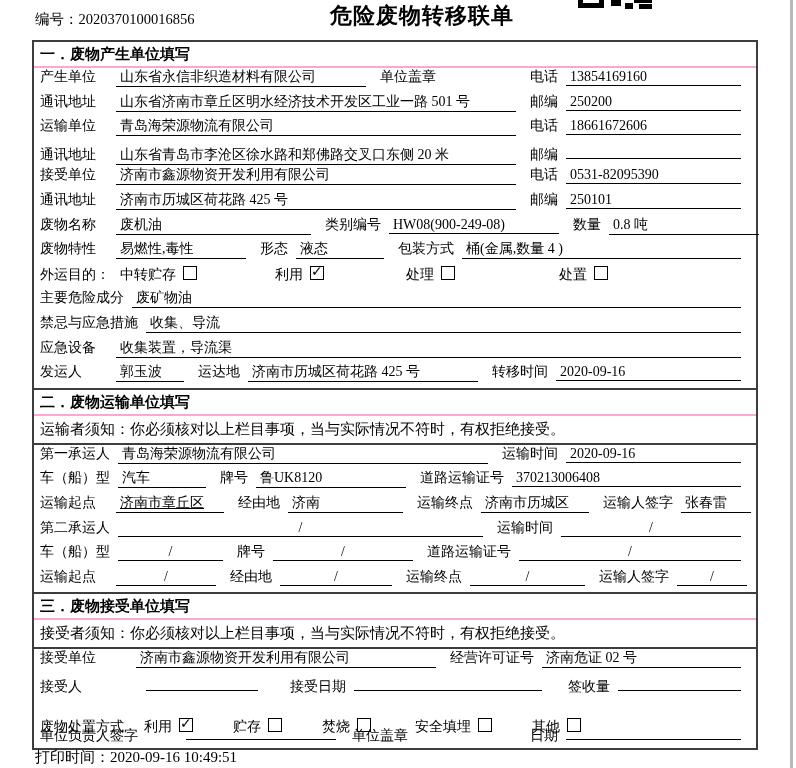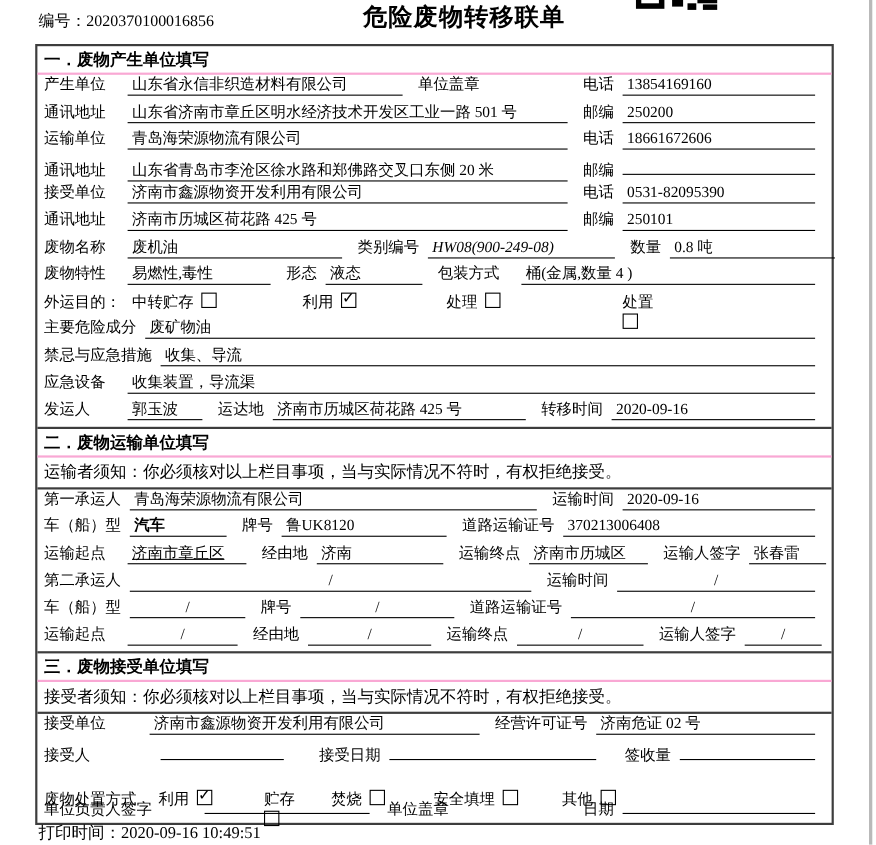--- a/index.html
+++ b/index.html
@@ -94,47 +94,47 @@
         <div class="row">
           <span class="lbl first">通讯地址</span>
           <span class="val" style="flex-grow: 1;">济南市历城区荷花路 425 号</span>
           <span class="lbl">邮编</span>
           <span class="val" style="min-width: 175px;">250101</span>
         </div>
         <div class="row">
           <span class="lbl first">废物名称</span>
           <span class="val" style="min-width: 195px; flex-grow: 1;">废机油</span>
           <span class="lbl">类别编号</span>
-          <span class="val" style="min-width: 170px; font-style: italic;">HW08(900-249-08)</span>
+          <span class="val" style="min-width: 170px;">HW08(900-249-08)</span>
           <span class="lbl">数量</span>
           <span class="val" style="min-width: 150px; flex-grow: 1;">0.8 吨</span>
         </div>
         <div class="row">
           <span class="lbl first">废物特性</span>
           <span class="val" style="min-width: 130px;">易燃性,毒性</span>
           <span class="lbl">形态</span>
           <span class="val" style="min-width: 88px;">液态</span>
           <span class="lbl">包装方式</span>
-          <span class="val" style="flex-grow: 1; margin-left: 12px;">桶(金属,数量  4 )</span>
+          <span class="val" style="flex-grow: 1;">桶(金属,数量  4 )</span>
         </div>
         <div class="row">
           <span class="lbl first">外运目的：</span>
           <span class="cbg" style="margin-left: 2px;">
             <span class="cblbl">中转贮存</span>
             <span class="cb"></span>
           </span>
           <span class="cbg" style="margin-left: 78px;">
             <span class="cblbl">利用</span>
             <span class="cb on"></span>
           </span>
           <span class="cbg" style="margin-left: 82px;">
             <span class="cblbl">处理</span>
             <span class="cb"></span>
           </span>
-          <span class="cbg" style="margin-left: 104px; flex-direction: column;">
+          <span class="cbg" style="margin-left: 104px;">
             <span class="cblbl">处置</span>
             <span class="cb"></span>
           </span>
         </div>
         <div class="row">
           <span class="lbl first">主要危险成分</span>
           <span class="val" style="flex-grow: 1;">废矿物油</span>
         </div>
         <div class="row">
           <span class="lbl first">禁忌与应急措施</span>
@@ -157,21 +157,21 @@
         <div class="sec-h">二．废物运输单位填写</div>
         <div class="note">运输者须知：你必须核对以上栏目事项，当与实际情况不符时，有权拒绝接受。</div>
         <div class="row">
           <span class="lbl first">第一承运人</span>
           <span class="val" style="flex-grow: 1;">青岛海荣源物流有限公司</span>
           <span class="lbl">运输时间</span>
           <span class="val" style="min-width: 175px;">2020-09-16</span>
         </div>
         <div class="row">
           <span class="lbl first">车（船）型</span>
-          <span class="val" style="min-width: 88px; font-weight: bold;">汽车</span>
+          <span class="val" style="min-width: 88px;">汽车</span>
           <span class="lbl">牌号</span>
           <span class="val" style="min-width: 150px;">鲁UK8120</span>
           <span class="lbl">道路运输证号</span>
           <span class="val" style="flex-grow: 1;">370213006408</span>
         </div>
         <div class="row">
           <span class="lbl first">运输起点</span>
           <span class="val" style="min-width: 108px; text-decoration: underline;">济南市章丘区</span>
           <span class="lbl">经由地</span>
           <span class="val" style="min-width: 115px;">济南</span>
@@ -221,21 +221,21 @@
           <span class="val" style="min-width: 188px;"></span>
           <span class="lbl" style="margin-left: 16px;">签收量</span>
           <span class="val" style="flex-grow: 1;"></span>
         </div>
         <div class="row">
           <span class="lbl first">废物处置方式</span>
           <span class="cbg" style="margin-left: 12px;">
             <span class="cblbl">利用</span>
             <span class="cb on"></span>
           </span>
-          <span class="cbg" style="margin-left: 40px; flex-direction: column;">
+          <span class="cbg" style="margin-left: 40px;">
             <span class="cblbl">贮存</span>
             <span class="cb"></span>
           </span>
           <span class="cbg" style="margin-left: 40px; margin-top: 19px;">
             <span class="cblbl">焚烧</span>
             <span class="cb"></span>
           </span>
           <span class="cbg" style="margin-left: 44px;">
             <span class="cblbl">安全填埋</span>
             <span class="cb"></span>

